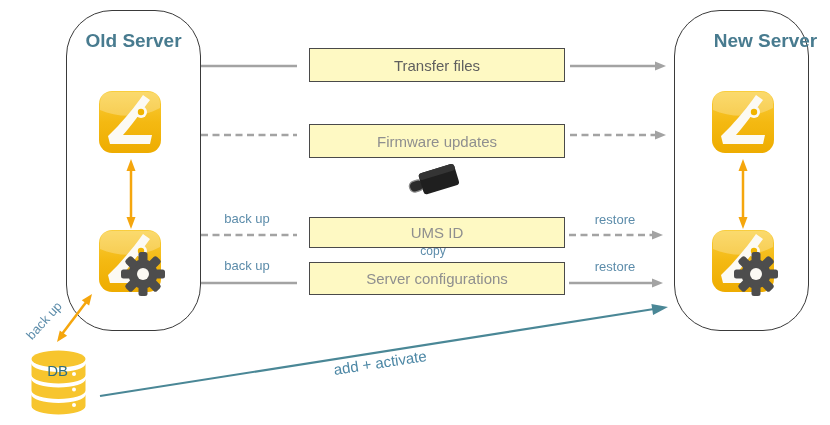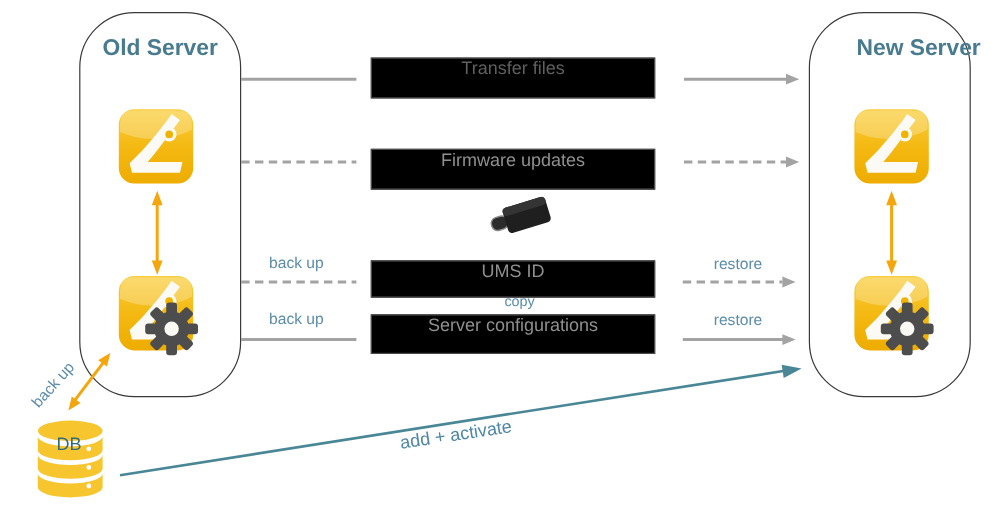--- a/index.html
+++ b/index.html
@@ -13,23 +13,23 @@
     box-sizing:border-box;z-index:1;
   }
   .server-box.old{left:66px}
   .server-box.new{left:674px}
   .server-title{
     position:absolute;top:30px;left:0;right:0;text-align:center;
     font-size:19px;font-weight:bold;color:#487b8f;z-index:2;
   }
   .app-icon{position:absolute;width:64px;height:64px;overflow:visible;z-index:2;}
   .flow-box{
-    position:absolute;left:309px;width:237px;box-sizing:border-box;
-    border:1.5px solid #4a4a4a;background:#000000;
-    display:flex;justify-content:center;
+    position:absolute;left:309px;width:256px;box-sizing:border-box;
+    border:1.5px solid #4a4a4a;background:#fef9c3;
+    display:flex;align-items:center;justify-content:center;
     font-size:15px;color:#8f8f8f;z-index:3;
   }
   .flow-box.primary{color:#5f5f5f;}
   .overlay{position:absolute;left:0;top:0;width:830px;height:425px;z-index:5;pointer-events:none;}
   .small-label{
     position:absolute;font-size:13px;color:#5c8caa;text-align:center;z-index:6;
   }
   .rotated-backup{transform:rotate(-48deg);}
   .migration-label{
     position:absolute;left:310px;top:354px;width:140px;text-align:center;

